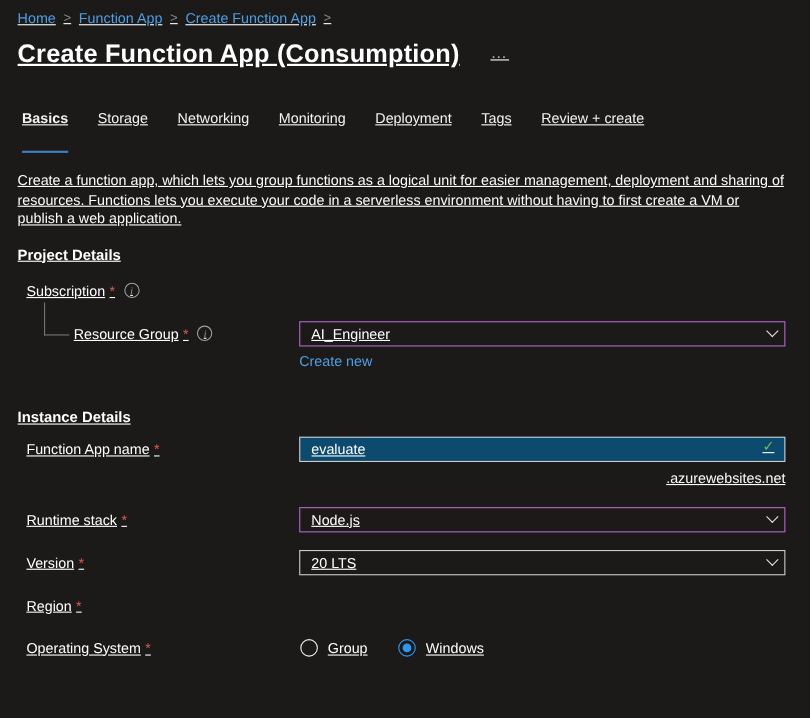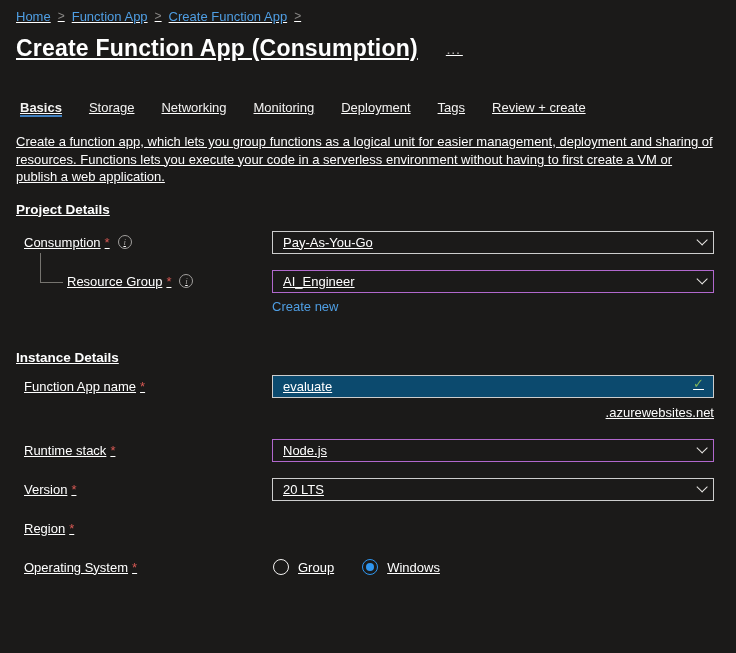--- a/index.html
+++ b/index.html
@@ -19,21 +19,21 @@
   .breadcrumb .crumb { color:#4f9ee3; cursor:pointer; }
   .breadcrumb .sep { color:#8a8886; font-size:12px; }
 
   
   .title-row { display:flex; align-items:center; margin-top:10px; height:28px; }
   .title { font-size:23px; font-weight:bold; letter-spacing:.2px; }
   .menu-dots { color:#b0adab; margin-left:28px; font-size:15px; letter-spacing:2px; cursor:pointer; }
 
   
   .tabs { display:flex; gap:27px; margin-top:38px; padding-left:4px; }
-  .tab { padding-bottom:0; color:#f3f2f1; cursor:pointer; border-bottom:2.5px solid transparent; }
+  .tab { padding-bottom:22px; color:#f3f2f1; cursor:pointer; border-bottom:2.5px solid transparent; }
   .tab.active { font-weight:bold; border-bottom-color:#3f7fbf; }
 
   
   .intro { margin-top:16px; line-height:17.5px; max-width:712px; color:#fcfcfc; }
   .section-heading { font-size:13.5px; font-weight:bold; margin:16px 0 0 0; }
   .section-desc { margin-top:13px; line-height:17.5px; max-width:712px; color:#fcfcfc; }
 
   
   .form { margin-top:14px; position:relative; }
   .form-row { display:flex; align-items:center; margin-bottom:16px; min-height:23px; }
@@ -117,31 +117,25 @@
 
   <div class="intro">Create a function app, which lets you group functions as a logical unit for easier management, deployment and sharing of resources. Functions lets you execute your code in a serverless environment without having to first create a VM or publish a web application.</div>
 
   <div class="section-heading">Project Details</div>
 
   <div class="form">
     <div class="connector"></div>
 
     <div class="form-row">
       <div class="label-col">
-        <span>Consumption</span>
+        <span>Subscription</span>
         <span class="req">*</span>
         <span class="info-icon">
             <span>i</span>
           </span>
-      </div>
-      <div class="control-col">
-        <div class="dropdown">
-          <span>Pay-As-You-Go</span>
-          <span class="chev"></span>
-        </div>
       </div>
     </div>
 
     <div class="form-row">
       <div class="label-col indent">
         <span>Resource Group</span>
         <span class="req">*</span>
         <span class="info-icon">
             <span>i</span>
           </span>

